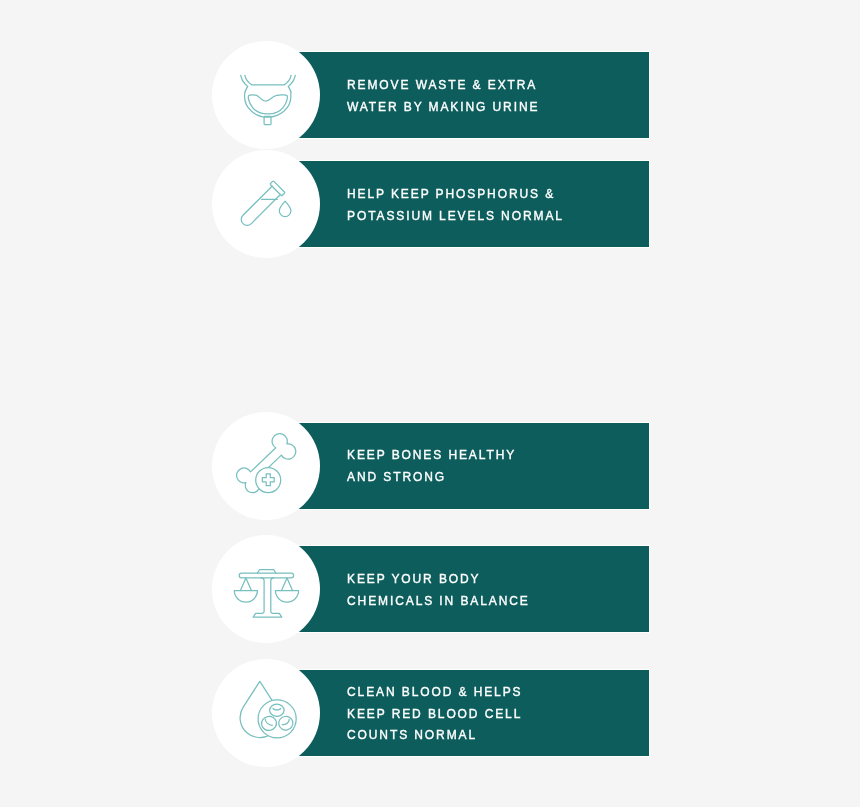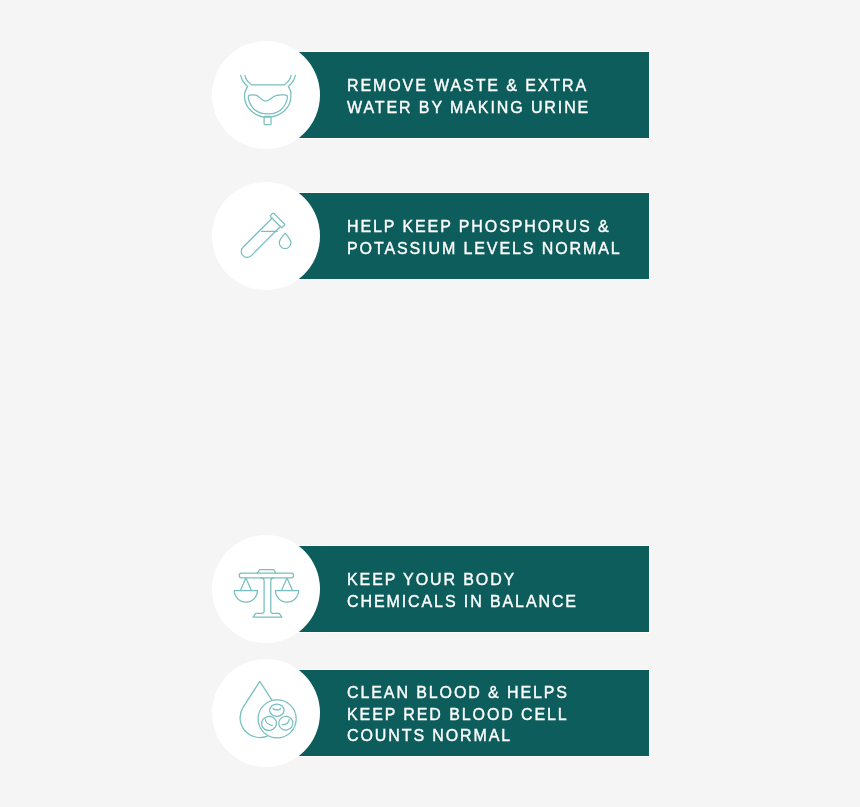--- a/index.html
+++ b/index.html
@@ -28,21 +28,21 @@
     display: flex; align-items: center;
   }
   .badge {
     position: absolute; left: 0; top: -10.7px;
     width: 108px; height: 108px; border-radius: 50%;
     background: var(--badge);
   }
   .icon { position: absolute; display: block; color: var(--icon); }
   .label {
     color: var(--text);
-    font-size: 16px;
+    font-size: 12px;
     letter-spacing: 1.9px;
     line-height: 21.6px;
     padding-top: 3px;
     text-transform: uppercase;
     margin-left: 49px;
     white-space: pre-line;
     -webkit-font-smoothing: antialiased;
     -webkit-text-stroke: 0.38px var(--text);
     will-change: transform;
   }
@@ -65,40 +65,55 @@
           <path d="M4.9 0.4 C5.7 4.2 8.3 7.8 11.9 9.9 L44.1 9.9 C47.7 7.8 50.3 4.2 51.1 0.4"></path>
           <path d="M55.3 0.4 C54.6 3.9 52.9 7.2 50.7 9.3 L48.3 11.4 L49.6 13.9 C50.2 15.0 50.6 15.9 50.9 16.8"></path>
           <path d="M5.1 16.8 C4.7 18.2 4.5 19.7 4.5 21.2 C4.5 32.8 14.9 42.2 27.7 42.2 C40.5 42.2 50.9 32.8 50.9 21.2 C50.9 19.7 50.7 18.2 50.9 16.8"></path>
           <path d="M8.8 20.5 C9.6 19.5 15.8 19.4 18.4 21.4 C21.1 23.5 21.6 25.8 25.2 26.0 C28.7 26.2 30.8 23.4 33.8 21.5 C37.0 19.6 45.9 19.3 46.9 20.5 C48.0 21.8 47.2 27.3 43.0 32.6 C39.3 37.3 33.6 38.9 27.8 38.9 C22.0 38.9 16.3 37.3 12.6 32.6 C8.5 27.3 7.7 21.7 8.8 20.5 Z"></path>
           <rect x="24.1" y="41.4" width="6.9" height="8.1" rx="0.7"></rect>
         </svg>
       </span>
     </div>
   </div>
 
-  <div class="row" style="top:193px">
+  <div class="row" style="top:161px">
     <div class="bar">
       <div class="label">Help keep phosphorus &amp;
 potassium levels normal</div>
     </div>
     <div class="badge">
       <span class="icon" style="left:27.0px;top:28.4px;width:52px;height:48px">
         <svg width="52" height="48" viewBox="0 0 52 48" fill="none" stroke="currentColor" stroke-width="1.25" stroke-linecap="round" stroke-linejoin="round">
           <g transform="translate(7.8,40.8) rotate(45)">
             <path d="M-5.9 -41.6 L-5.9 -0.5 A5.9 5.9 0 0 0 5.9 -0.5 L5.9 -41.6"></path>
             <rect x="-8.9" y="-46.3" width="16.7" height="4.7" rx="0.9"></rect>
           </g>
           <path d="M22.6 20.3 L38.3 20.3"></path>
           <path d="M46.1 22.1 C46.1 22.1 40.3 28.5 40.3 31.8 C40.3 35.0 42.9 37.6 46.1 37.6 C49.3 37.6 51.9 35.0 51.9 31.8 C51.9 28.5 46.1 22.1 46.1 22.1 Z"></path>
         </svg>
       </span>
     </div>
   </div>
 
 
+  <div class="row" style="top:422.5px">
+    <div class="bar">
+      <div class="label">Keep bones healthy
+and strong</div>
+    </div>
+    <div class="badge">
+      <span class="icon" style="left:25.2px;top:23.2px;width:60px;height:60px">
+        <svg width="60" height="60" viewBox="0 0 60 60" fill="none" stroke="currentColor" stroke-width="1.25" stroke-linecap="round" stroke-linejoin="round">
+          <path d="M38.77 12.80 A7.6 7.6 0 1 1 49.82 8.95 A7.66 7.66 0 1 1 44.38 20.17 L19.13 44.28 A7.2 7.2 0 1 1 8.94 47.54 A7.4 7.4 0 1 1 13.53 36.91 Z"></path>
+          <circle cx="31.2" cy="45.1" r="12.5" fill="var(--badge)"></circle>
+          <path d="M29.2 38.8 L33.3 38.8 L33.3 42.7 L37.2 42.7 L37.2 46.8 L33.3 46.8 L33.3 50.7 L29.2 50.7 L29.2 46.8 L25.3 46.8 L25.3 42.7 L29.2 42.7 Z" stroke-linejoin="round"></path>
+        </svg>
+      </span>
+    </div>
+  </div>
 
   <div class="row" style="top:546.1px">
     <div class="bar">
       <div class="label">Keep your body
 chemicals in balance</div>
     </div>
     <div class="badge">
       <span class="icon" style="left:22.0px;top:32.3px;width:60px;height:50px">
         <svg width="60" height="50" viewBox="0 0 60 50" fill="none" stroke="currentColor" stroke-width="1.25" stroke-linecap="round" stroke-linejoin="round">
           <path d="M23.3 5.2 L25.7 1.5 L39.7 1.5 L41.9 5.2"></path>

